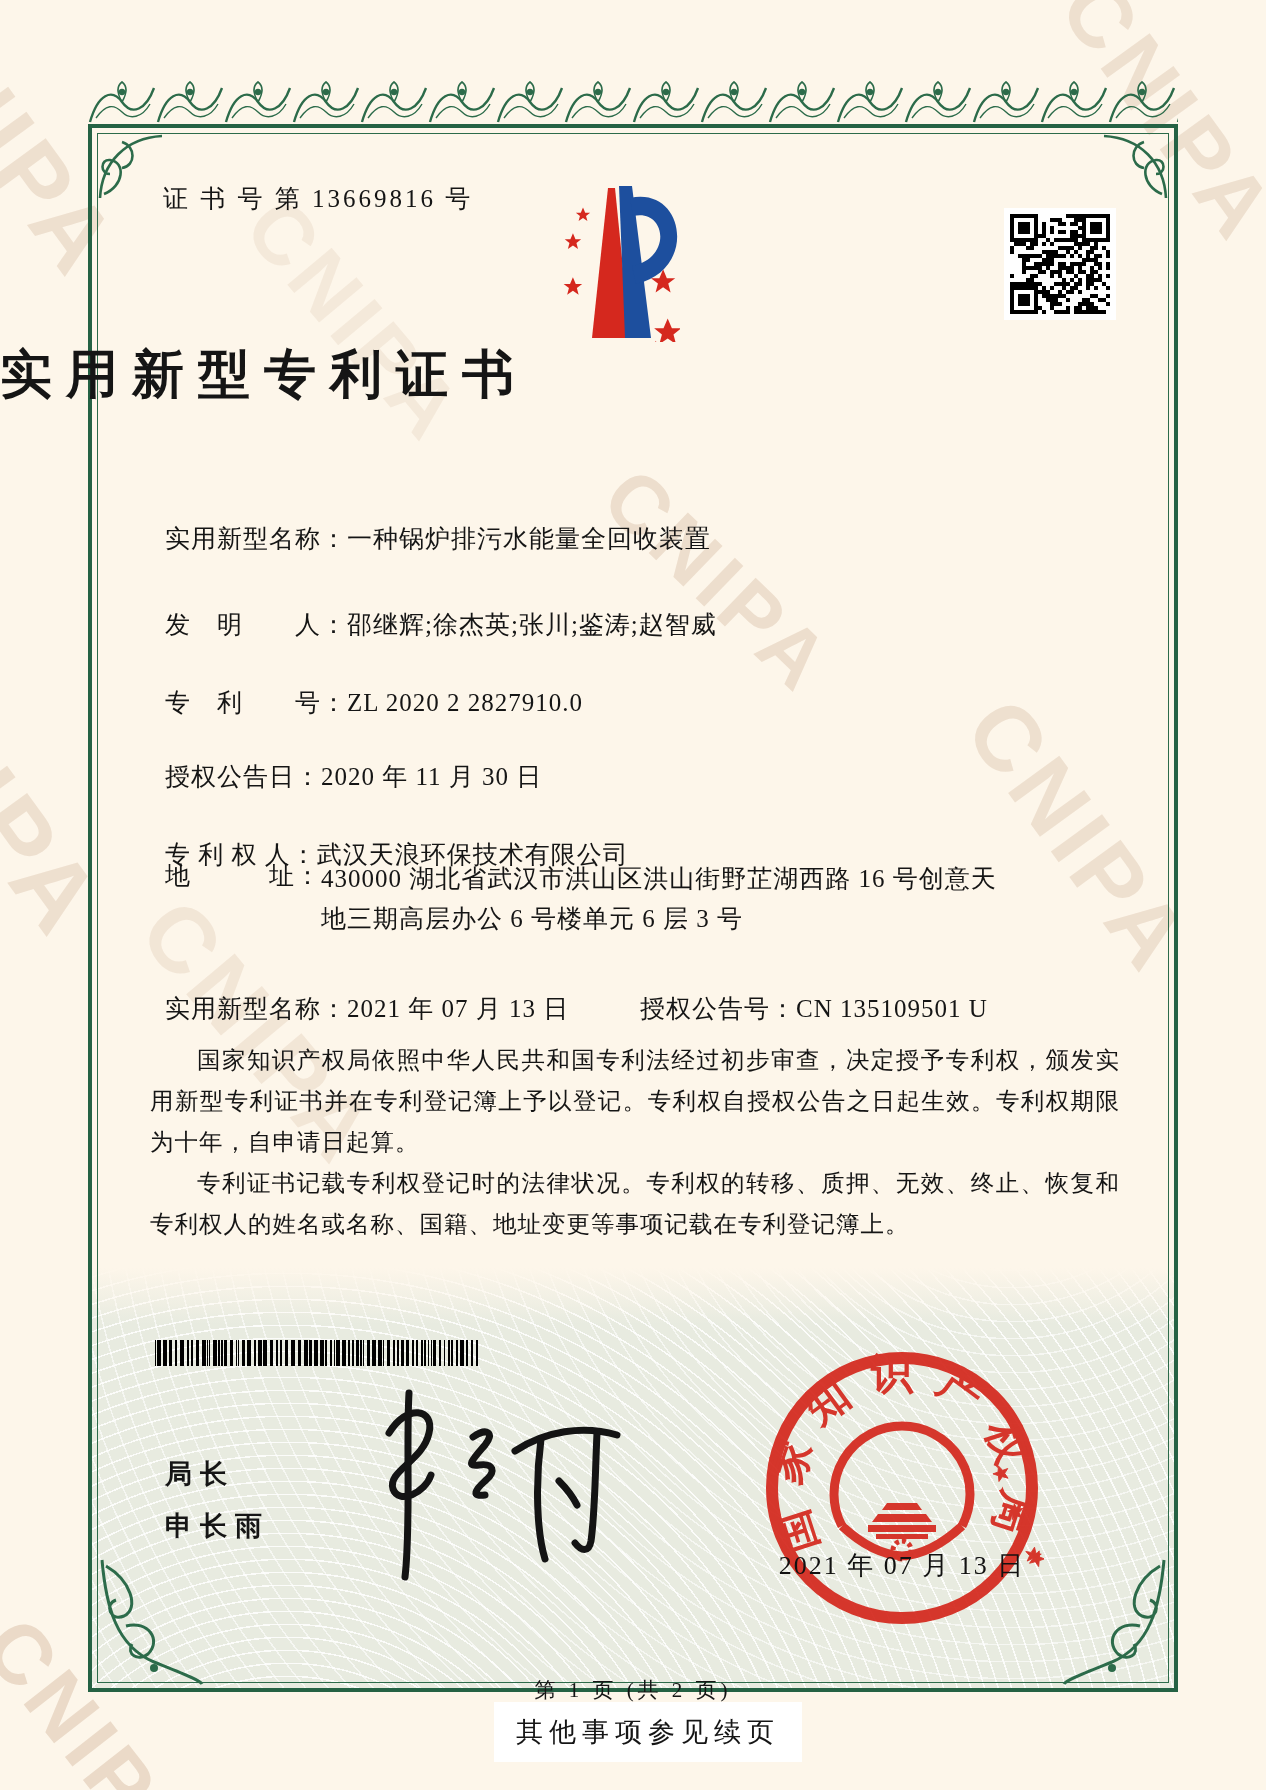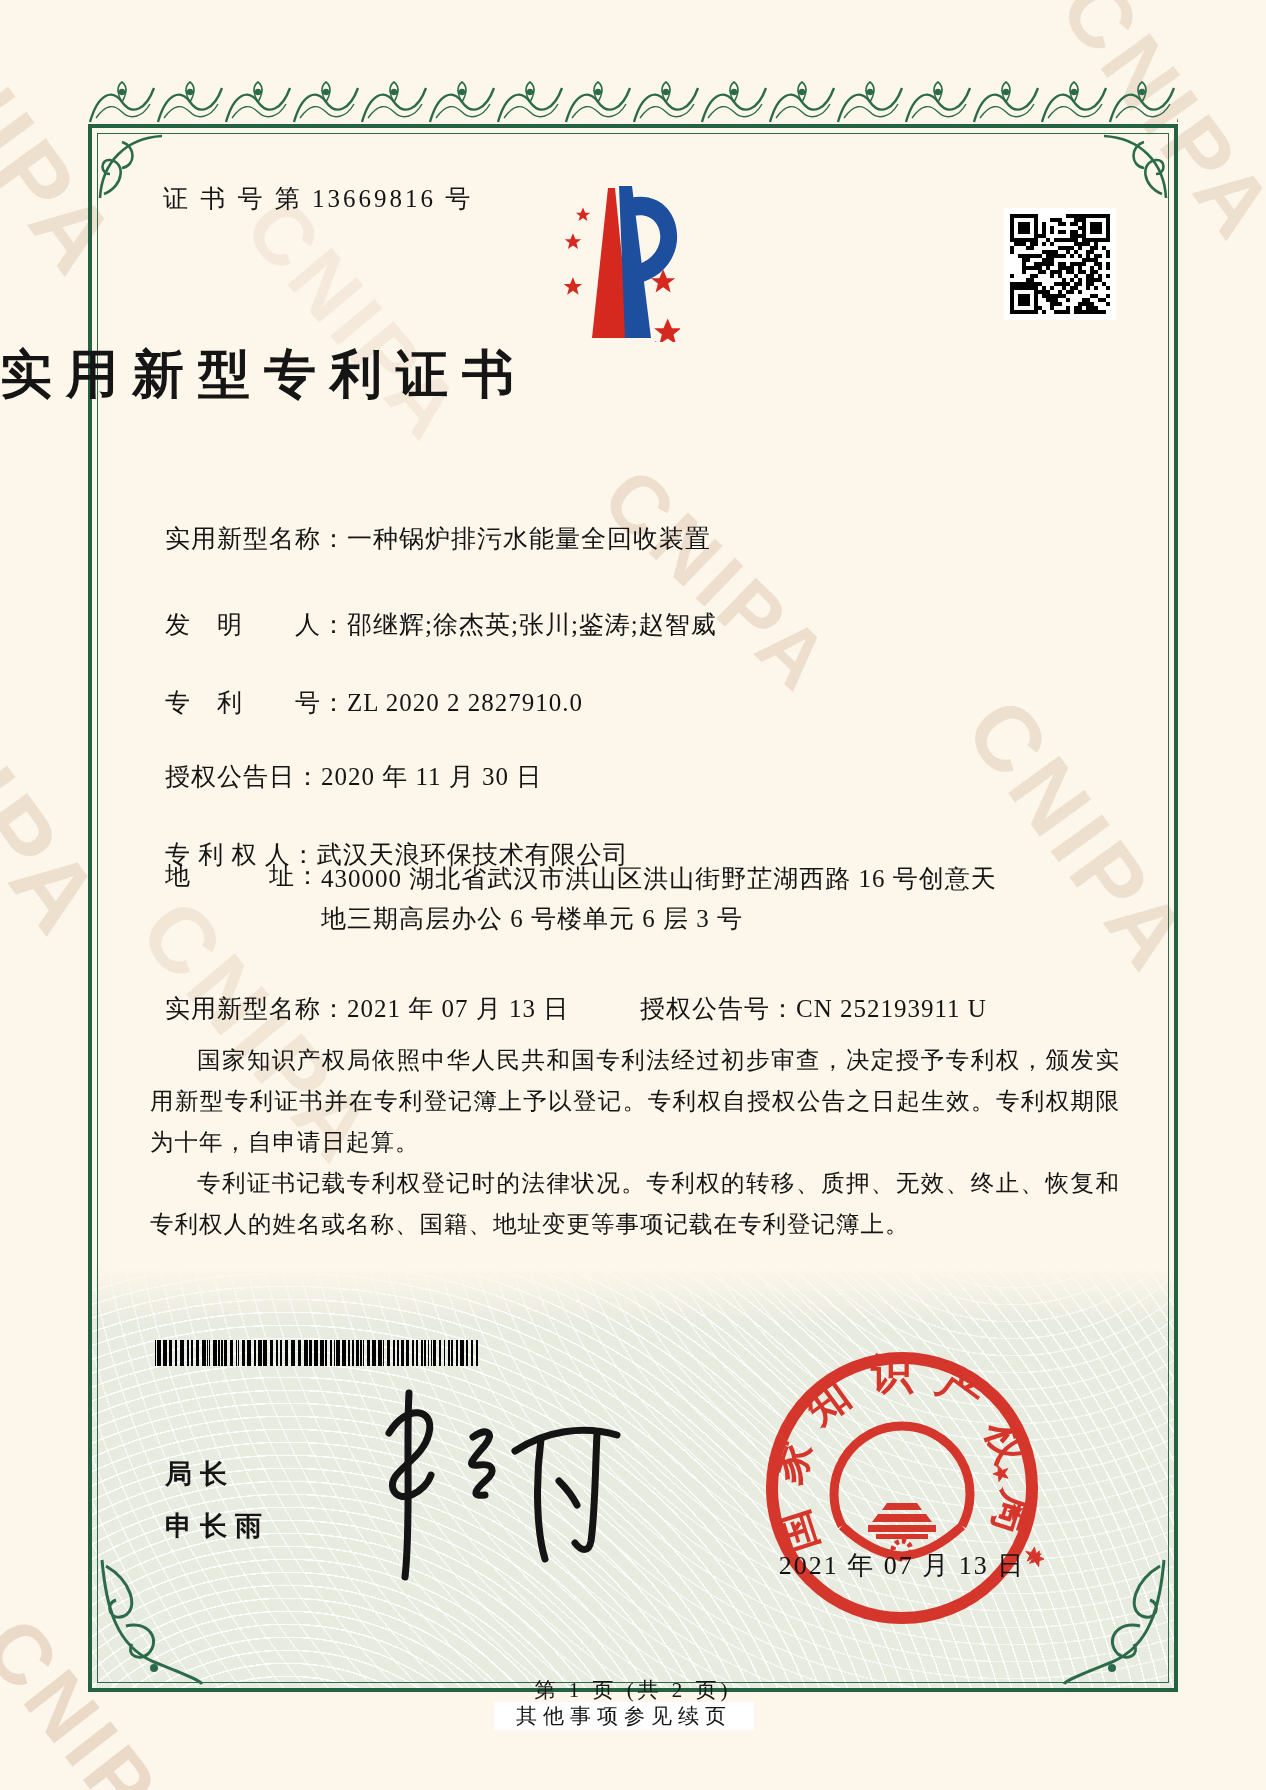--- a/index.html
+++ b/index.html
@@ -79,22 +79,22 @@
   .seal-date {
     position:absolute; z-index:6; left:768px; top:1548px; width:268px;
     text-align:center; font-size:26px; letter-spacing:2px; color:#111;
   }
   .page-info {
     position:absolute; z-index:4; left:0; top:1636px; width:1266px;
     text-align:center; font-size:21px; letter-spacing:4px;margin-top:40px;
   }
   .cont-note {
     position:absolute; z-index:4; left:494px; top:1702px;
-    background:#fff; padding:0 22px;
-    font-size:21px; letter-spacing:6px;
+    background:#fff; padding:12px 22px;
+    font-size:27px; letter-spacing:6px;
   }
 </style>
 </head>
 <body>
 
 <div class="wm" style="left:-48px; top:-28px; font-size:96px; transform:rotate(54deg); transform-origin:0 0;">CNIPA</div>
 <div class="wm" style="left:1122px; top:-40px; font-size:88px; transform:rotate(54deg); transform-origin:0 0;">CNIPA</div>
 <div class="wm" style="left:300px; top:180px; font-size:84px; transform:rotate(50deg); transform-origin:0 0; opacity:.16;">CNIPA</div>
 <div class="wm" style="left:650px; top:450px; font-size:82px; transform:rotate(44deg); transform-origin:0 0; opacity:.30;">CNIPA</div>
 <div class="wm" style="left:-70px; top:620px; font-size:100px; transform:rotate(54deg); transform-origin:0 0;">CNIPA</div>
@@ -434,21 +434,21 @@
 </div>
 <div class="field" style="top:838px;">
   <span class="lbl">专 利 权 人：</span><span class="val">武汉天浪环保技术有限公司</span>
 </div>
 <div class="field" style="top:859px;">
   <span class="lbl" style="vertical-align:top;">地　　　址：</span><span class="val addr-val">430000  湖北省武汉市洪山区洪山街野芷湖西路 16 号创意天地三期高层办公 6 号楼单元 6 层 3 号</span>
 </div>
 <div class="field" style="top:992px;">
   <span class="lbl">实用新型名称：</span><span class="val">2021 年 07 月 13 日</span>
   <span class="grant-no-part">
-    <span class="lbl">授权公告号：</span><span class="val">CN 252193911 U</span>
+    <span class="lbl">授权公告号：</span><span class="val">CN 135109501 U</span>
   </span>
 </div>
 
 <div class="paras">
   <p>国家知识产权局依照中华人民共和国专利法经过初步审查，决定授予专利权，颁发实用新型专利证书并在专利登记簿上予以登记。专利权自授权公告之日起生效。专利权期限为十年，自申请日起算。</p>
   <p>专利证书记载专利权登记时的法律状况。专利权的转移、质押、无效、终止、恢复和专利权人的姓名或名称、国籍、地址变更等事项记载在专利登记簿上。</p>
 </div>
 
 <div class="barcode">
   <svg id="barcode-svg" width="328" height="26" shape-rendering="crispEdges">

